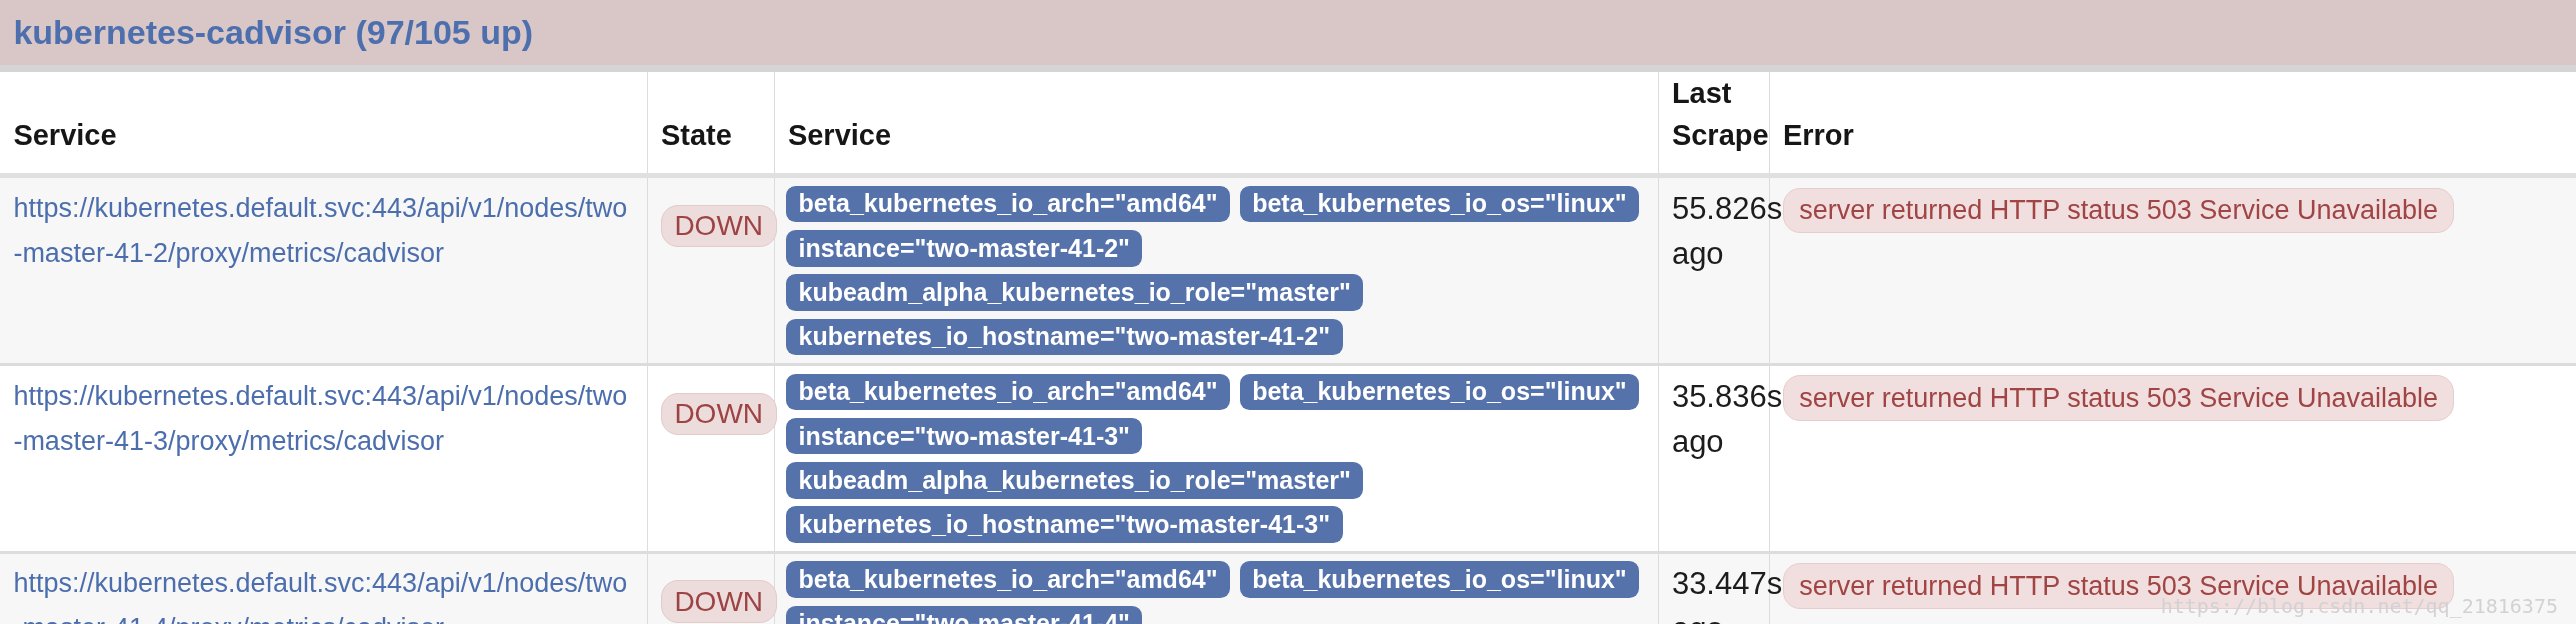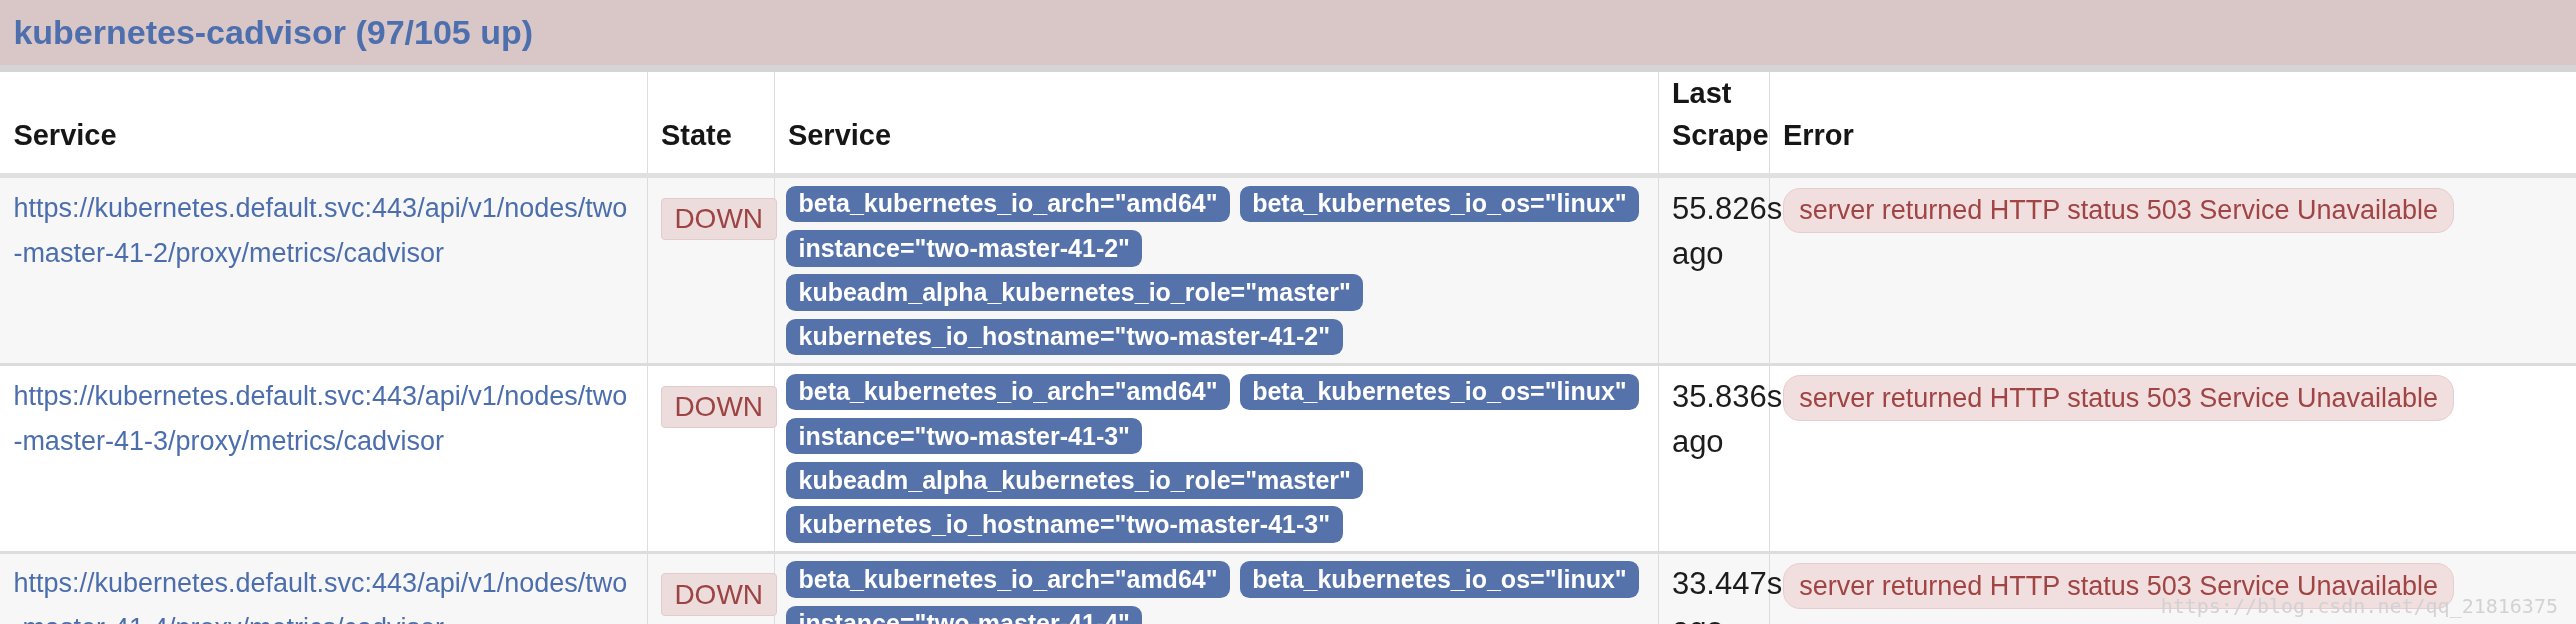--- a/index.html
+++ b/index.html
@@ -33,22 +33,22 @@
   tbody tr:nth-child(odd){background:var(--row-odd);}
   tbody tr+tr{border-top:3.8px solid var(--divider);}
   td{vertical-align:top;padding:7.7px 9.6px 7.7px 13.4px;}
   td.cell-endpoint{padding-right:13.4px;}
   a.endpoint-link{
     color:var(--link);text-decoration:none;font-size:27px;line-height:45px;
     overflow-wrap:anywhere;word-break:normal;display:block;
   }
   .state-badge{
     display:inline-block;background:var(--state-down-bg);color:var(--state-down-text);
-    font-size:28px;line-height:33px;padding:3.8px 12.5px;border-radius:4px;
-    border:1.9px solid #e2cbcb;white-space:nowrap;margin-top:12px;
+    font-size:28px;line-height:33px;padding:3.8px 12.5px;border-radius:17px;
+    border:1.9px solid #e2cbcb;white-space:nowrap;margin-top:19px;
   }
   td.cell-labels{padding:7.7px 3.8px 0 11.5px;}
   .label-badge{
     display:inline-block;background:var(--label-bg);color:#ffffff;
     font-size:25px;font-weight:bold;line-height:27px;padding:4.8px 12.5px;
     border-radius:9.6px;margin:0 9.6px 7.7px 0;white-space:nowrap;
   }
   td.cell-scrape{font-size:31px;line-height:45px;color:#1c1c1c;padding-right:3.8px;}
   .error-badge{
     display:inline-block;background:var(--error-bg);color:var(--error-text);

